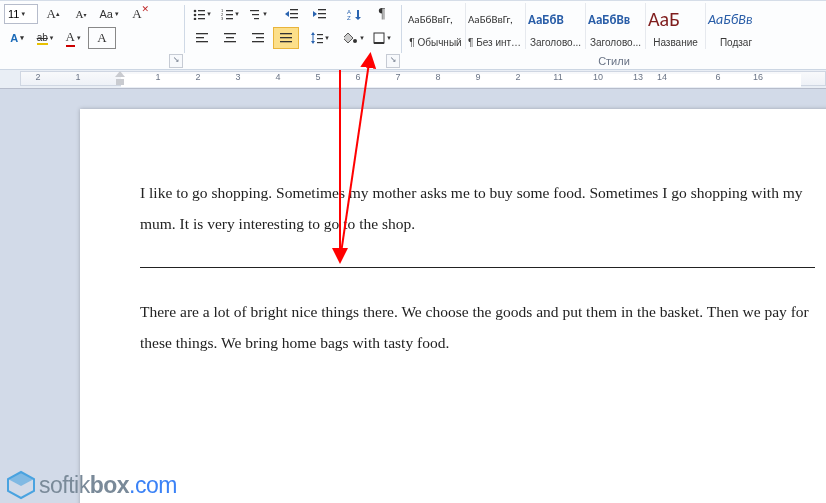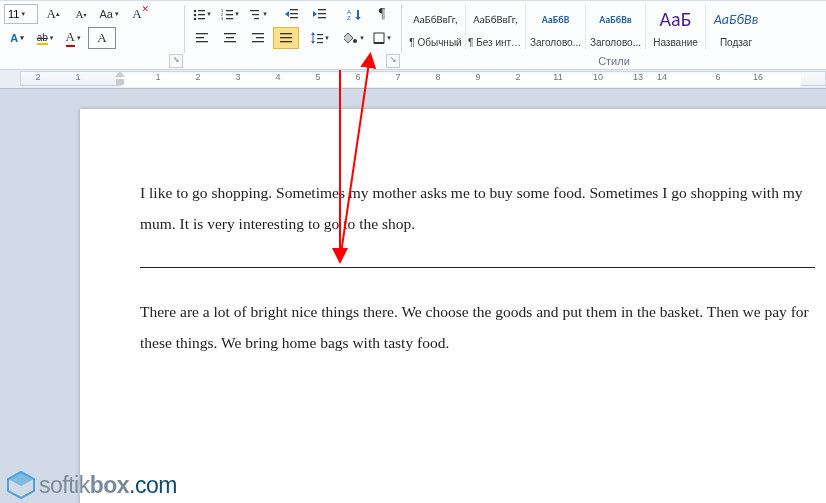--- a/index.html
+++ b/index.html
@@ -98,35 +98,34 @@
   .styles-gallery {
     display: flex;
     gap: 0;
   }
   .style-item {
     width: 60px;
     height: 46px;
     border-right: 1px solid #e6e9ee;
     display: flex;
     flex-direction: column;
-    align-items: center;
     justify-content: space-between;
     padding: 2px 2px 1px 2px;
     box-sizing: border-box;
   }
   .style-item .preview {
     font-family: Calibri, sans-serif;
     font-size: 11px;
     color: #333;
     height: 28px;
     display: flex;
     align-items: center;
   }
-  .style-item .preview.heading { color: #2a5ea8; font-weight: bold; font-size: 10px; }
-  .style-item .preview.title   { color: #4c1d95; font-size: 20px; }
+  .style-item .preview.heading { color: #2a5ea8; font-weight: bold; font-size: 13px; }
+  .style-item .preview.title   { color: #7f1d1d; font-size: 20px; }
   .style-item .preview.subtitle{ color: #2a5ea8; font-style: italic; font-size: 14px;}
   .style-item .name {
     font-size: 10px;
     color: #3a3a3a;
     white-space: nowrap;
     overflow: hidden;
     text-overflow: ellipsis;
     width: 100%;
     text-align: center;
   }
@@ -223,21 +222,21 @@
     bottom: 3px;
     display: flex;
     align-items: center;
     font-size: 23px;
     color: #7a8a99;
     font-family: Tahoma, sans-serif;
     letter-spacing: -0.5px;
     z-index: 60;
   }
   .watermark svg { margin-right: 3px; }
-  .watermark .dot-com { color: #0c4a6e; }
+  .watermark .dot-com { color: #3b82f6; }
   .watermark .soft { font-weight: 300; }
   .watermark .box  { font-weight: 700; }
 </style>
 </head>
 <body>
 
 <div class="ribbon">
 
   <div class="group" style="width:176px">
     <div class="row">

